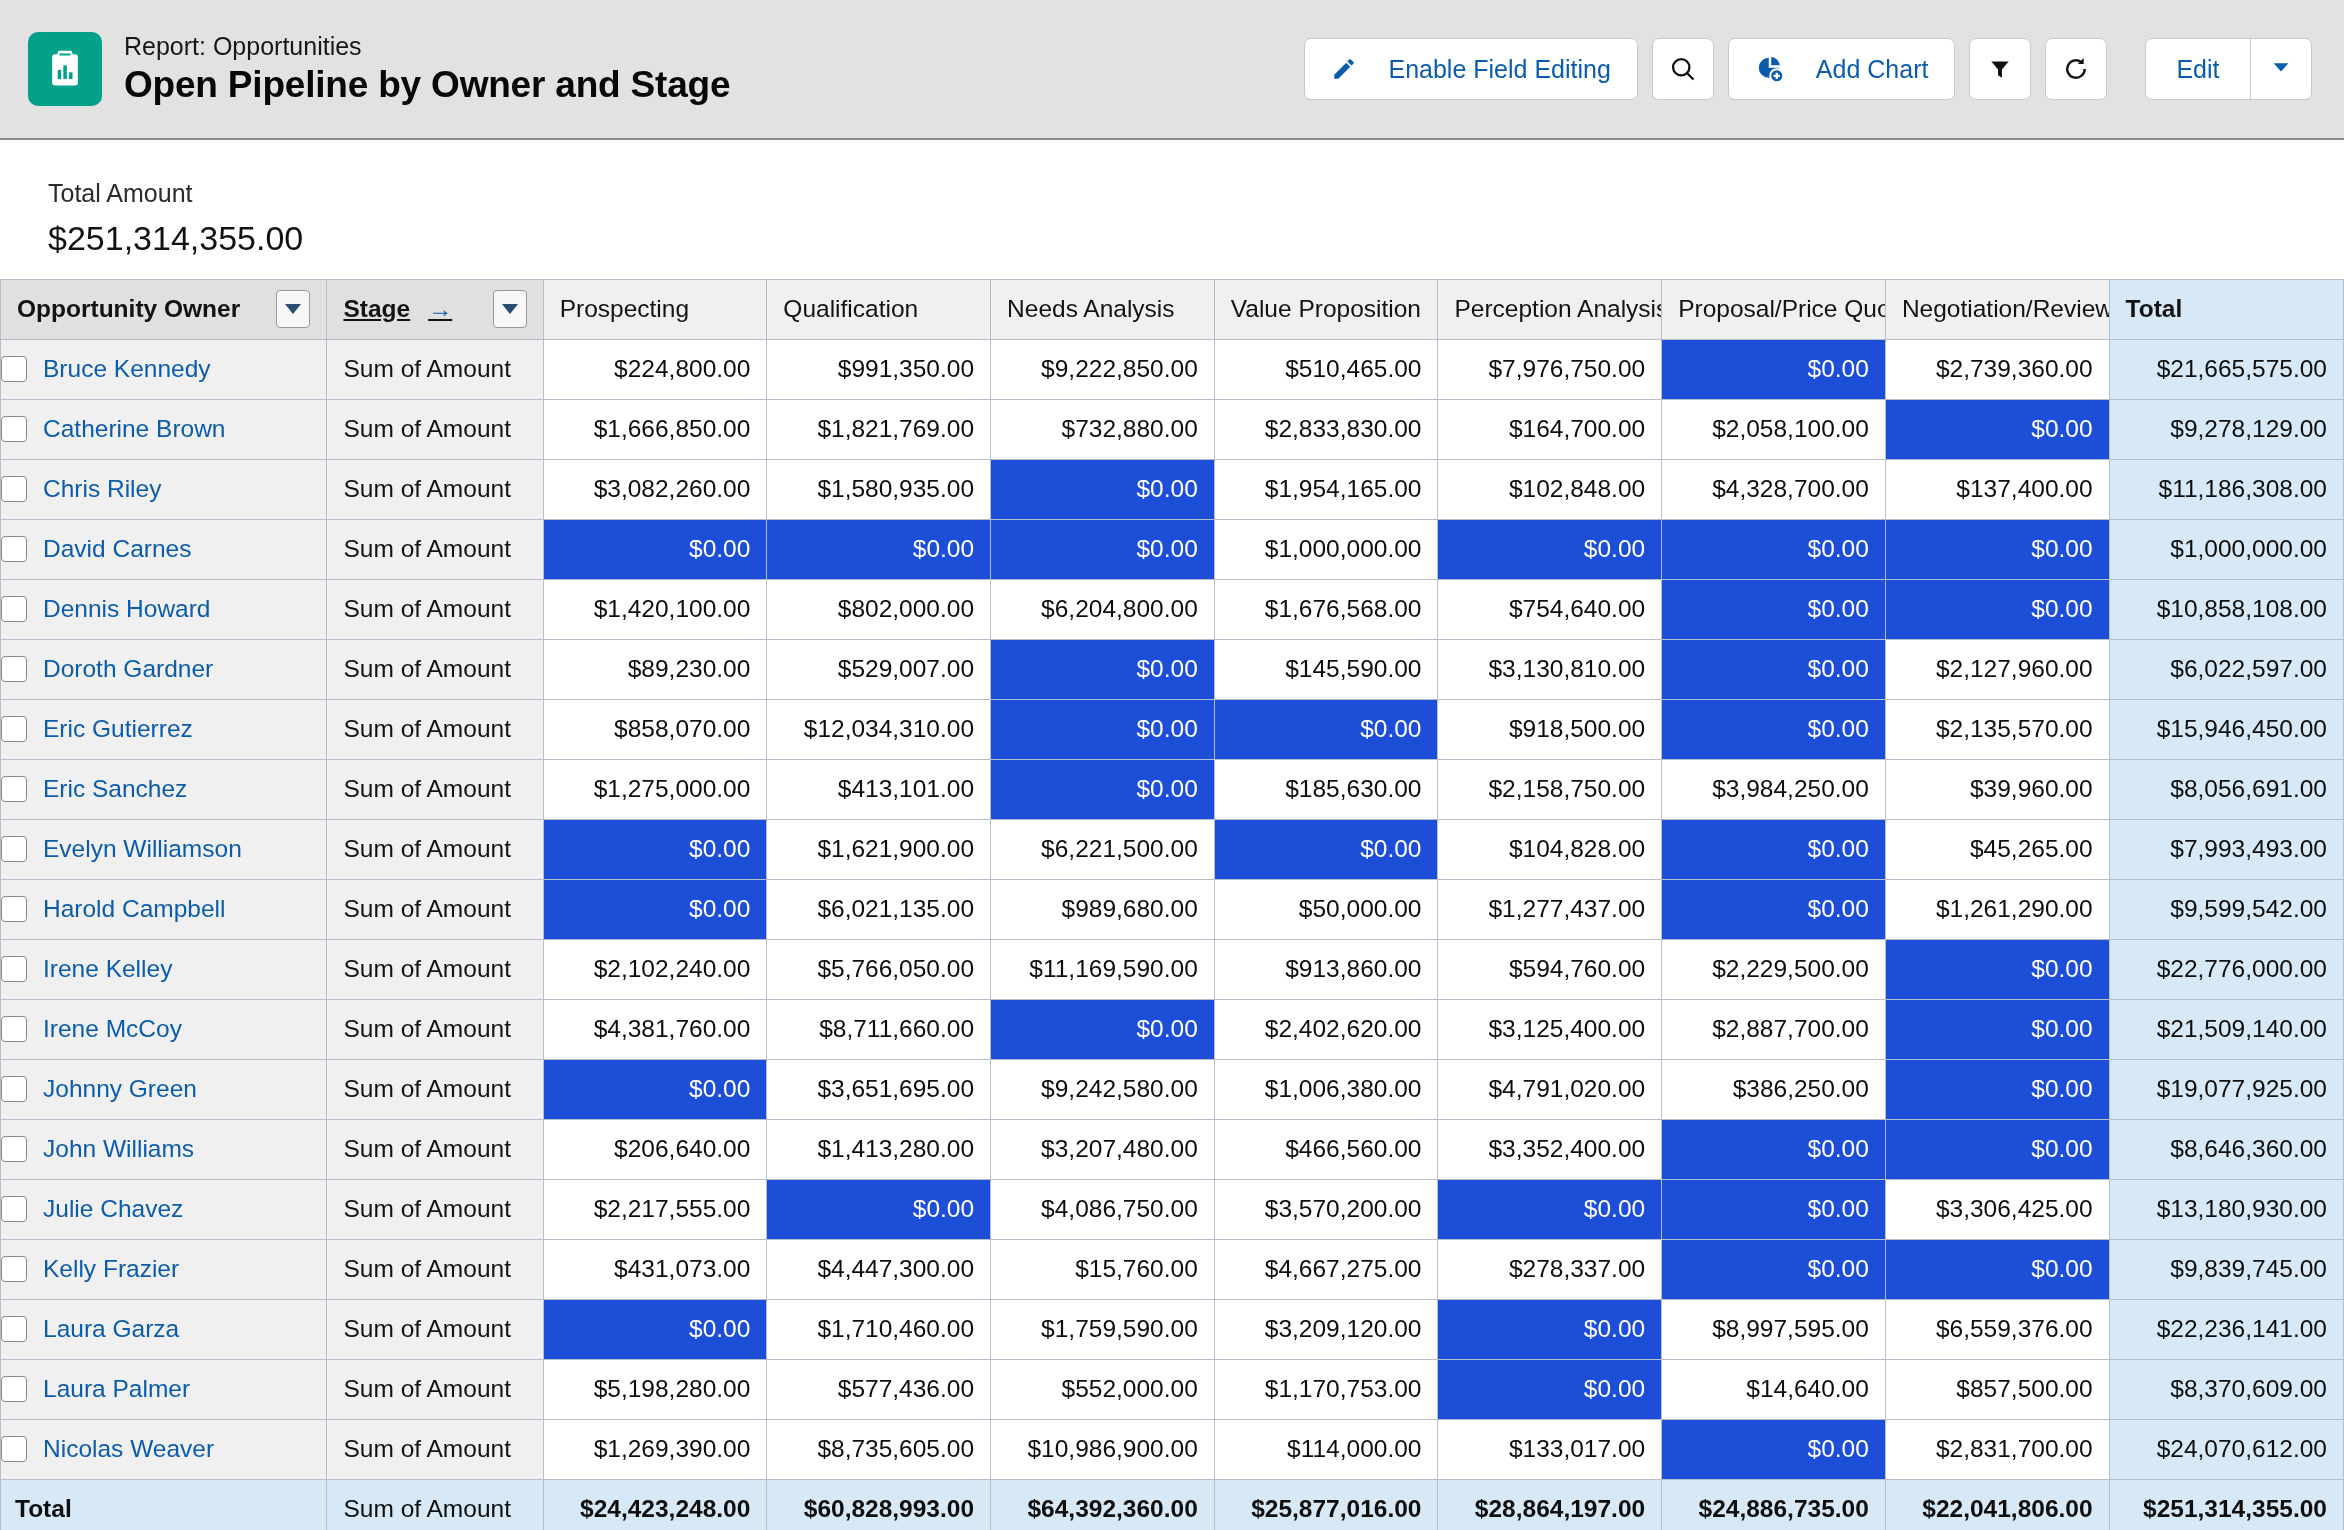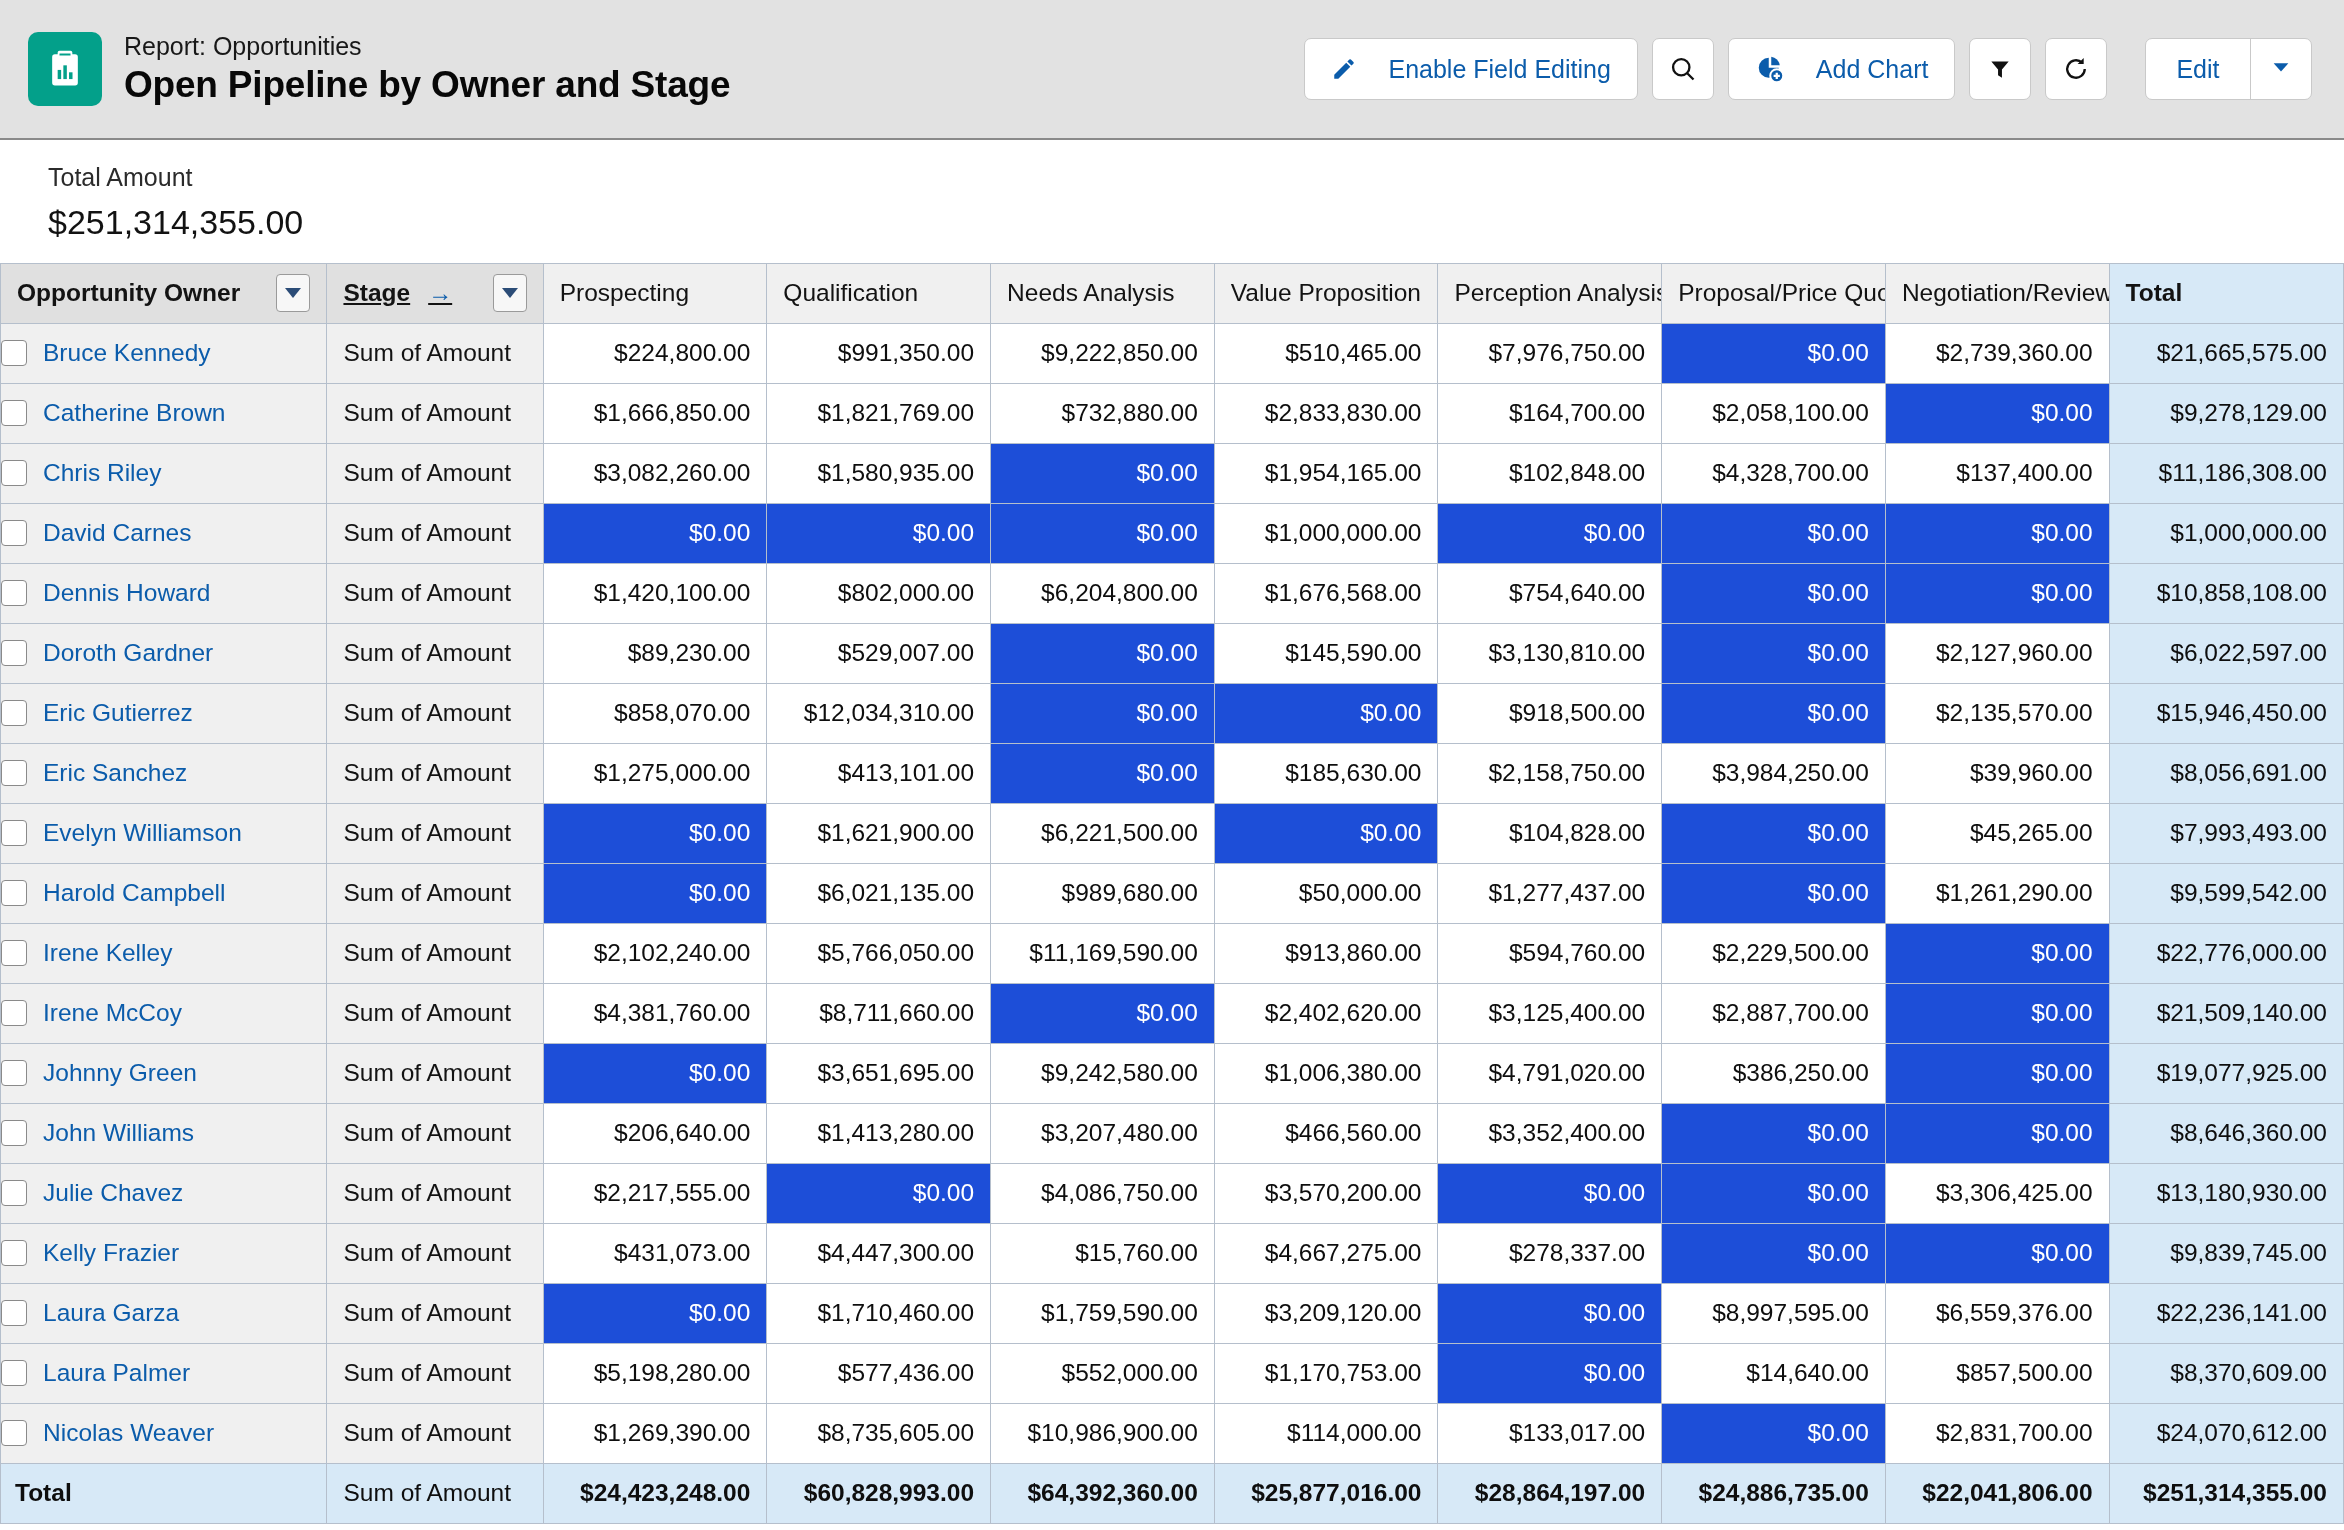--- a/index.html
+++ b/index.html
@@ -82,20 +82,21 @@
   }
   .btn-split .split-divider { width: 1.5px; background: #c9c9c9; }
   .btn-split .split-arrow {
     display: flex; align-items: center; justify-content: center;
     width: 60px; cursor: pointer;
   }
 
   
   .summary {
     padding: 22px 0 20px 48px;
+    margin-top: 16px;
   }
   .summary-label {
     font-size: 25px;
     color: #2b2b2b;
     line-height: 1.2;
     margin-bottom: 10px;
   }
   .summary-value {
     font-size: 34px;
     color: #121212;

